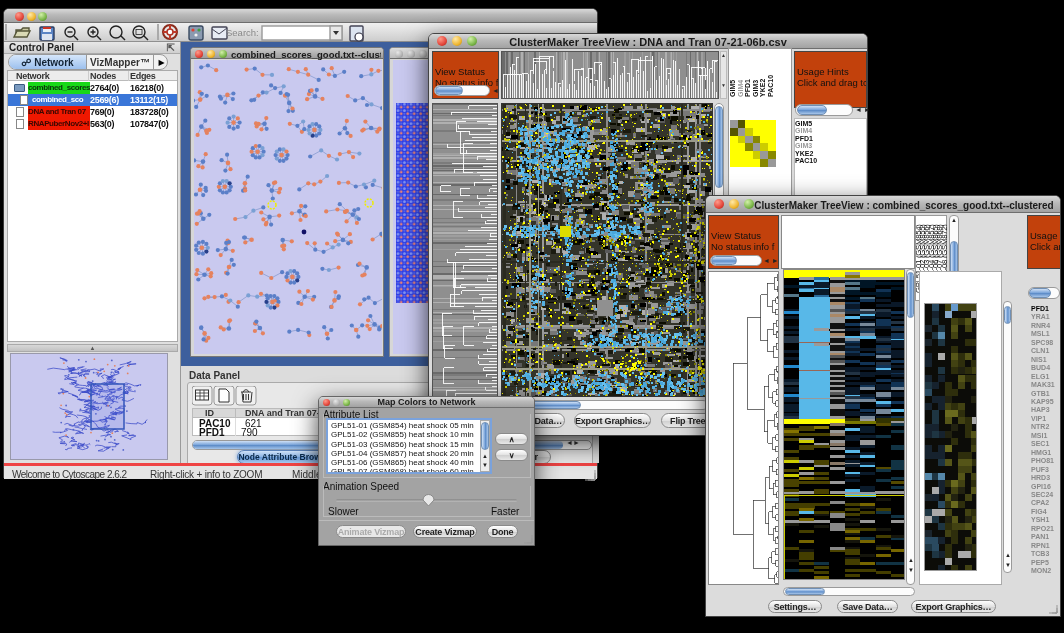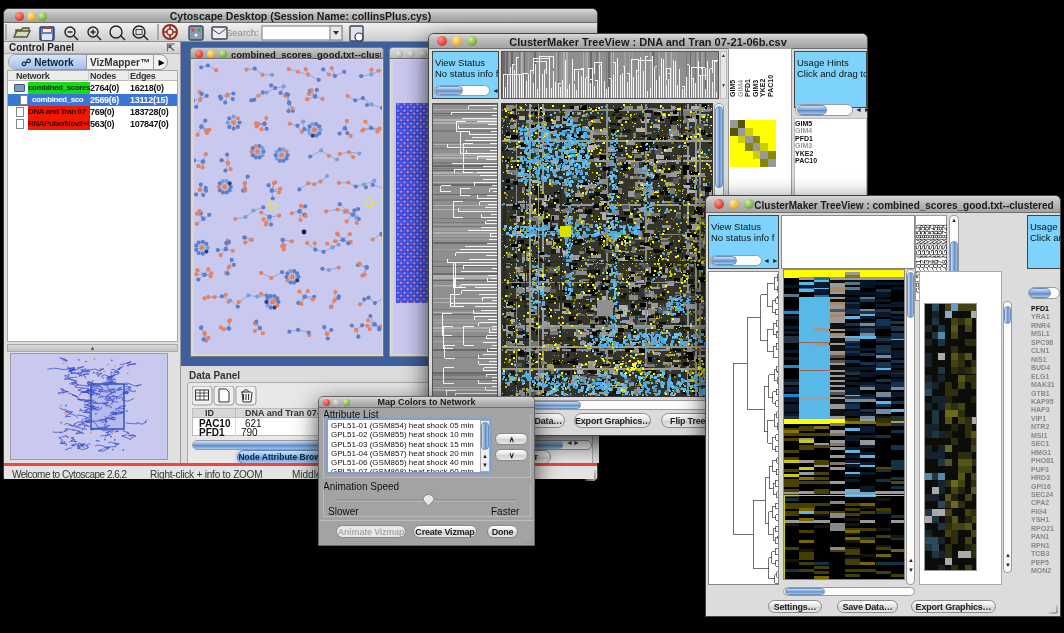--- a/index.html
+++ b/index.html
@@ -4,35 +4,34 @@
 html,body{width:1064px;height:633px;background:#000;overflow:hidden;font-family:"Liberation Sans",sans-serif;position:relative}
 .abs{position:absolute}
 .win{position:absolute;box-shadow:0 8px 24px rgba(0,0,0,.75)}
 .tbar{background:linear-gradient(#d8d8d8,#b9b9b9 45%,#a2a2a2);border-bottom:1px solid #6e6e6e;position:absolute;left:0;right:0;top:0}
 .tl{position:absolute;border-radius:50%;width:10px;height:10px}
 .tl.r{background:radial-gradient(circle at 35% 30%,#ff9a8a,#e3453a 60%,#9e1b10)}
 .tl.y{background:radial-gradient(circle at 35% 30%,#ffe9a8,#efb52f 60%,#ad7d0a)}
 .tl.g{background:radial-gradient(circle at 35% 30%,#d2f0a8,#7ab648 60%,#45761a)}
 .tl.off{background:radial-gradient(circle at 35% 30%,#e8e8e8,#b5b5b5 60%,#8a8a8a)}
 .ttext{position:absolute;width:100%;text-align:center;font-weight:bold;color:#1a1a1a}
-.panel{position:absolute;background:#7dd3fc;border:1px solid #444;font-size:9.5px;color:#111;line-height:11px;padding:5px 2px;white-space:nowrap;overflow:hidden}
+.panel{position:absolute;background:#c2410c;border:1px solid #444;font-size:9.5px;color:#111;line-height:11px;padding:14px 2px;white-space:nowrap;overflow:hidden}
 .sbtrack{position:absolute;background:#fcfcfc;border:1px solid #9a9a9a;border-radius:6px}
 .sbpill{position:absolute;border-radius:5px;background:linear-gradient(#cfe0f5,#7fa8dc 45%,#5d8cc8 55%,#a8c6ea);border:1px solid #6f8fb5}
 .sbpillv{position:absolute;border-radius:5px;background:linear-gradient(90deg,#cfe0f5,#7fa8dc 45%,#5d8cc8 55%,#a8c6ea);border:1px solid #6f8fb5}
 .arr{position:absolute;font-size:7px;color:#222;line-height:8px}
 .btn{position:absolute;border:1px solid #8a8a8a;border-radius:8px;background:linear-gradient(#ffffff,#e2e2e2 50%,#cfcfcf 52%,#e8e8e8);font-size:9px;font-weight:bold;color:#222;text-align:center;white-space:nowrap;overflow:hidden;letter-spacing:-0.2px}
 .aqbtn{position:absolute;border:1px solid #5b82b8;border-radius:9px;background:linear-gradient(#cfe2f8,#8cb4e4 48%,#6a9ad6 55%,#a9cbf0);font-size:10px;font-weight:bold;color:#0a2a4a;text-align:center;box-shadow:0 0 4px #7aa6dd}
 svg{display:block}
 </style></head><body>
 <div class="win" style="left:3px;top:8px;width:595px;height:470px;background:#e2e2e2;border:1px solid #3a3a3a;border-radius:6px 6px 0 0">
     <div class="tbar" style="height:14px;border-radius:5px 5px 0 0"></div>
     <div class="tl r" style="left:11px;top:3px;width:9px;height:9px"></div>
     <div class="tl y" style="left:22.5px;top:3px;width:9px;height:9px"></div>
     <div class="tl g" style="left:34px;top:3px;width:9px;height:9px"></div>
-    <div class="ttext" style="top:1px;font-size:10.5px">Cytoscape Desktop (Session Name: collinsPlus.cys)</div>
     <div class="abs" style="left:0;top:14px;width:100%;height:19px;background:linear-gradient(#f0f0f0,#cdcdcd);border-bottom:1px solid #909090"></div>
     <svg class="abs" style="left:0;top:13px" width="595" height="22">
 <g stroke="#333" fill="none" stroke-width="1.4">
 <rect x="1" y="2" width="2" height="16" fill="#aaa" stroke="none"></rect>
 <path d="M12 15V8h5l2-2h6v3" fill="#c9c9a2" stroke="#55553a"></path>
         <path d="M10 15l3-6h13l-3 6z" fill="#d9d9b5" stroke="#55553a"></path>
 <rect x="36" y="5" width="14" height="13" rx="1" fill="#5b84c4" stroke="#2a3a5c"></rect>
         <rect x="39" y="5" width="8" height="5" fill="#e8eef8" stroke="none"></rect>
         <rect x="39" y="5" width="8" height="2" fill="#cc3322" stroke="none"></rect>
         <rect x="38" y="12" width="10" height="6" fill="#dde4f0" stroke="none"></rect>

